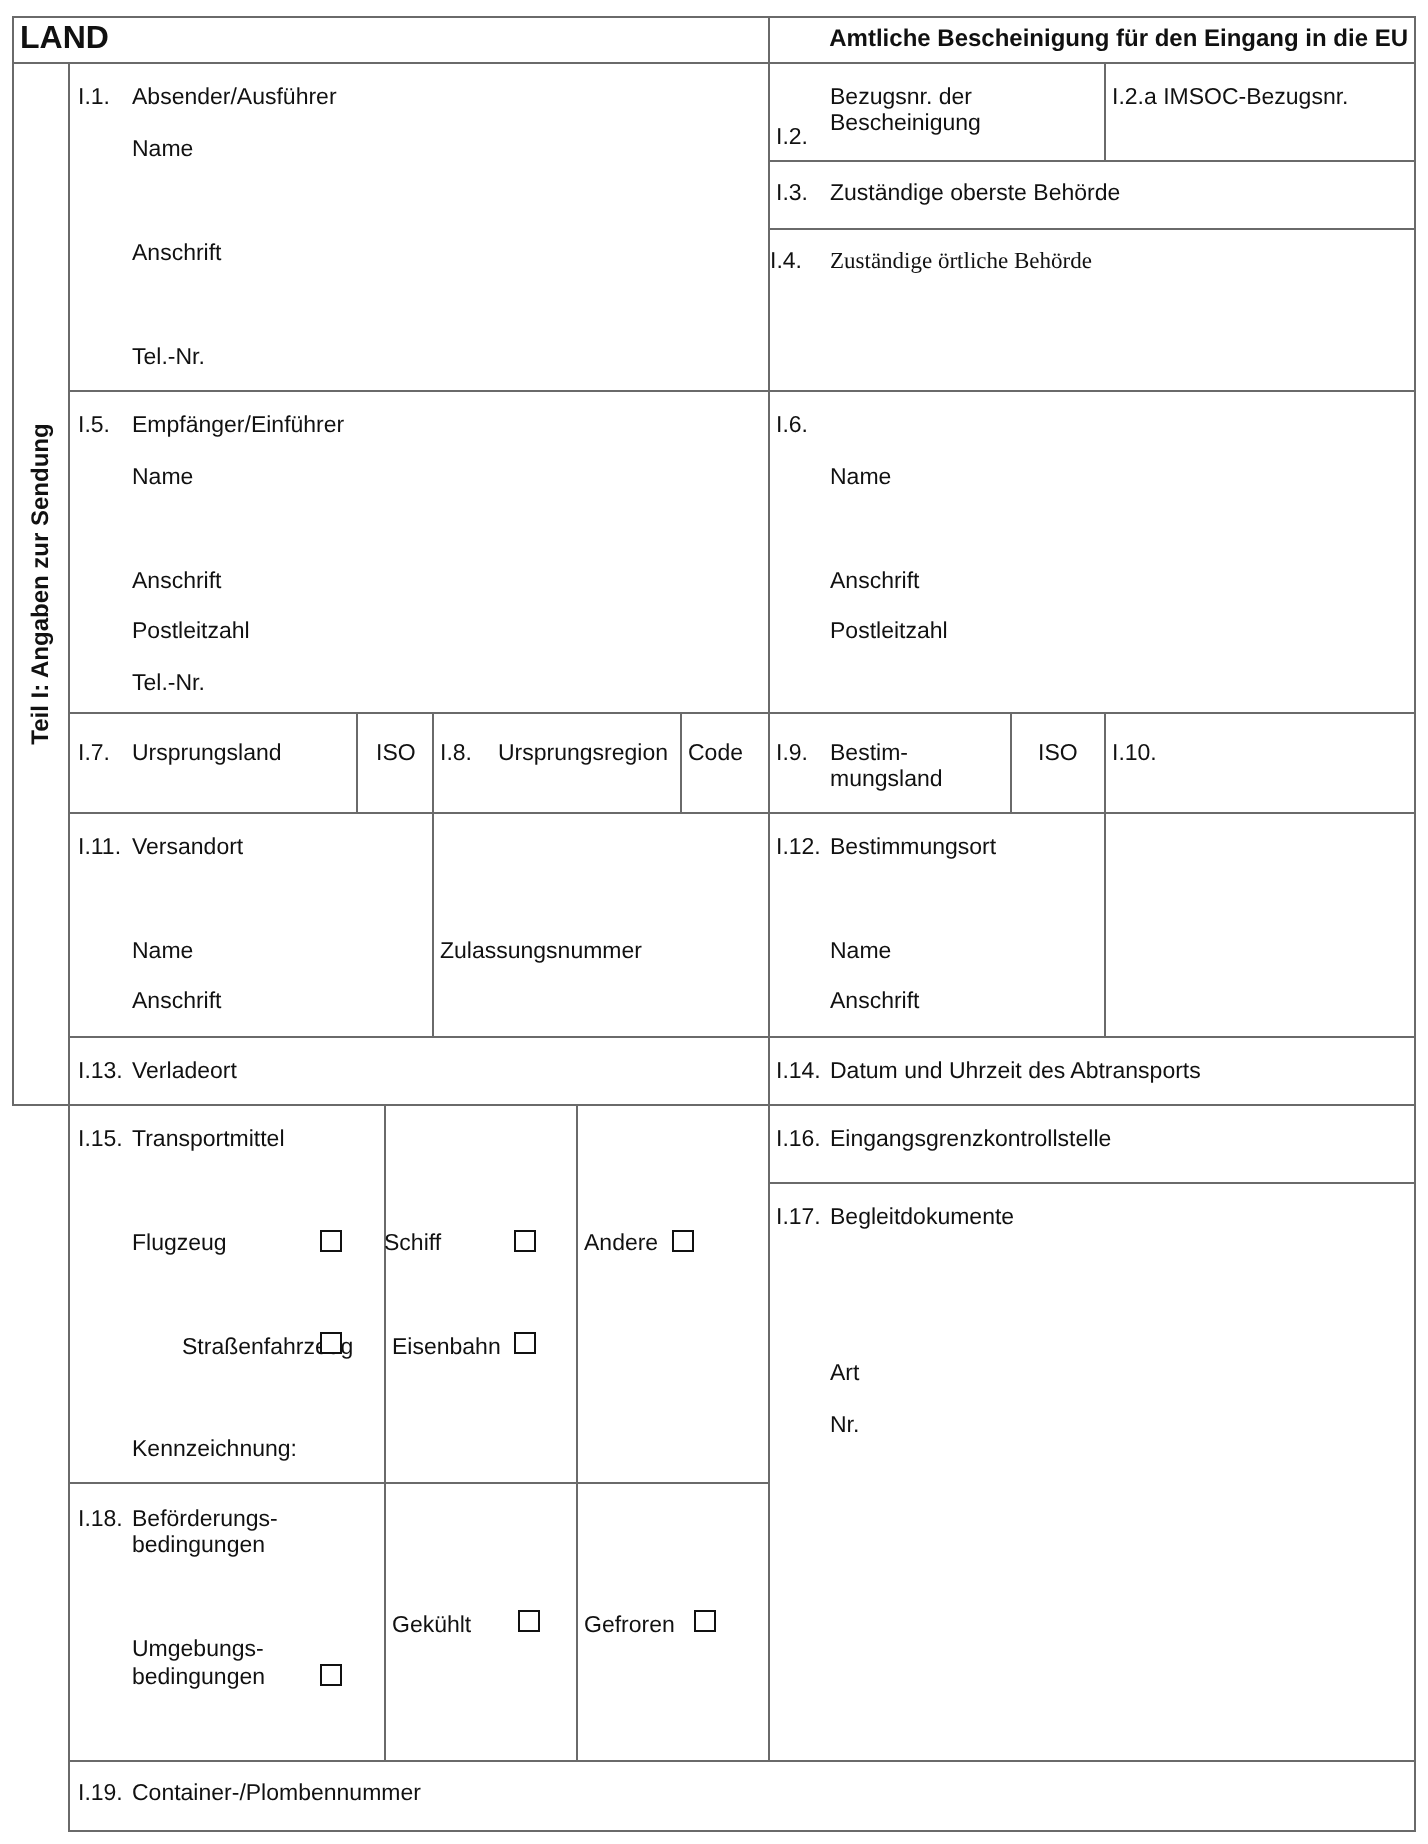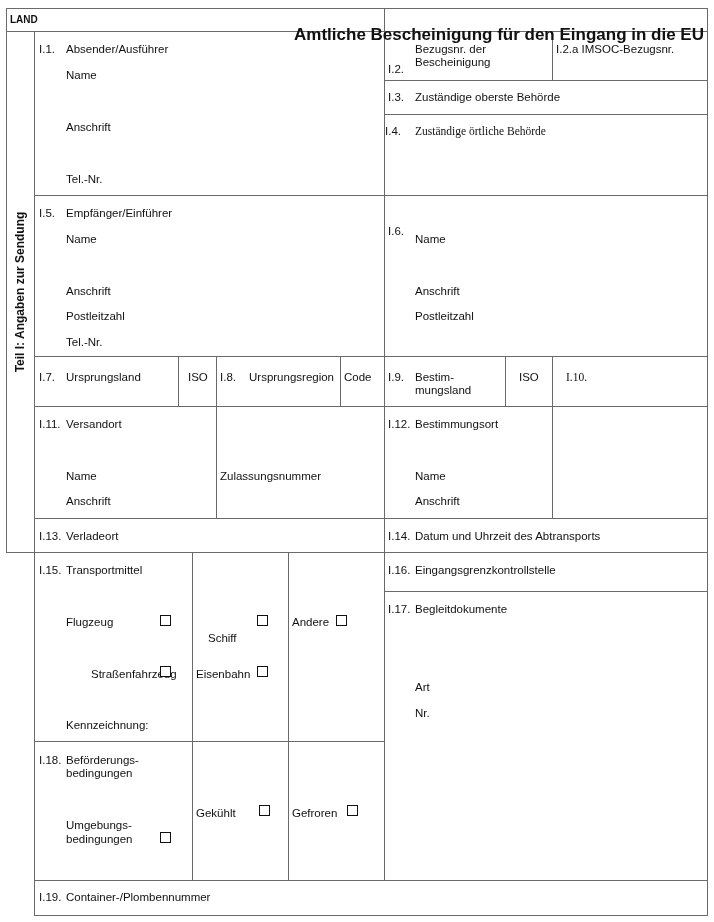--- a/index.html
+++ b/index.html
@@ -49,22 +49,22 @@
 <div class="ln v" style="left:552px;top:356px;height:50px;"></div>
 
 <div class="ln v" style="left:216px;top:406px;height:112px;"></div>
 <div class="ln v" style="left:552px;top:406px;height:112px;"></div>
 
 <div class="ln v" style="left:192px;top:552px;height:328px;"></div>
 <div class="ln v" style="left:288px;top:552px;height:328px;"></div>
 
 <div class="ln h" style="left:384px;top:591px;width:324px;"></div>
 
-<div class="t b" style="left:10px;top:13px;font-size:10px;">LAND</div>
-<div class="t b" style="right:10px;top:28px;font-size:17px;">Amtliche Bescheinigung für den Eingang in die EU</div>
+<div class="t b" style="left:10px;top:13px;font-size:16px;">LAND</div>
+<div class="t b" style="right:10px;top:12px;font-size:12px;">Amtliche Bescheinigung für den Eingang in die EU</div>
 
 <div class="rot">Teil I: Angaben zur Sendung</div>
 
 <div class="field" style="left:35px;top:32px;width:349px;height:163px;">
   <div class="num" style="left:4px;top:10px;">I.1.</div>
   <div class="t" style="left:31px;top:10px;">Absender/Ausführer</div>
   <div class="t" style="left:31px;top:36px;">Name</div>
   <div class="t" style="left:31px;top:88px;">Anschrift</div>
   <div class="t" style="left:31px;top:140px;">Tel.-Nr.</div>
 </div>
@@ -89,21 +89,21 @@
 <div class="field" style="left:35px;top:196px;width:349px;height:160px;">
   <div class="num" style="left:4px;top:10px;">I.5.</div>
   <div class="t" style="left:31px;top:10px;">Empfänger/Einführer</div>
   <div class="t" style="left:31px;top:36px;">Name</div>
   <div class="t" style="left:31px;top:88px;">Anschrift</div>
   <div class="t" style="left:31px;top:113px;">Postleitzahl</div>
   <div class="t" style="left:31px;top:139px;">Tel.-Nr.</div>
 </div>
 
 <div class="field" style="left:385px;top:196px;width:322px;height:160px;">
-  <div class="num" style="left:3px;top:10px;margin-top:18px;">I.6.</div>
+  <div class="num" style="left:3px;top:10px;">I.6.</div>
   <div class="t" style="left:30px;top:36px;">Name</div>
   <div class="t" style="left:30px;top:88px;">Anschrift</div>
   <div class="t" style="left:30px;top:113px;">Postleitzahl</div>
 </div>
 
 <div class="field" style="left:35px;top:357px;width:143px;height:49px;">
   <div class="num" style="left:4px;top:13px;">I.7.</div>
   <div class="t" style="left:31px;top:13px;">Ursprungsland</div>
 </div>
 <div class="field" style="left:179px;top:357px;width:37px;height:49px;">
@@ -118,21 +118,21 @@
 </div>
 <div class="field" style="left:385px;top:357px;width:120px;height:49px;">
   <div class="num" style="left:3px;top:13px;">I.9.</div>
   <div class="t" style="left:30px;top:13px;">Bestim-</div>
   <div class="t" style="left:30px;top:26px;">mungsland</div>
 </div>
 <div class="field" style="left:506px;top:357px;width:46px;height:49px;">
   <div class="t" style="left:13px;top:13px;">ISO</div>
 </div>
 <div class="field" style="left:553px;top:357px;width:154px;height:49px;">
-  <div class="num" style="left:13px;top:13px;font-family:Liberation Serif, serif;">I.10.</div>
+  <div class="num" style="left:3px;top:13px;">I.10.</div>
 </div>
 
 <div class="field" style="left:35px;top:407px;width:181px;height:111px;">
   <div class="num" style="left:4px;top:10px;">I.11.</div>
   <div class="t" style="left:31px;top:10px;">Versandort</div>
   <div class="t" style="left:31px;top:62px;">Name</div>
   <div class="t" style="left:31px;top:87px;">Anschrift</div>
 </div>
 <div class="field" style="left:217px;top:407px;width:167px;height:111px;">
   <div class="t" style="left:3px;top:62px;">Zulassungsnummer</div>
@@ -153,21 +153,21 @@
 <div class="field" style="left:385px;top:519px;width:322px;height:33px;">
   <div class="num" style="left:3px;top:10px;">I.14.</div>
   <div class="t" style="left:30px;top:10px;">Datum und Uhrzeit des Abtransports</div>
 </div>
 
 <div class="num" style="left:39px;top:563px;">I.15.</div>
 <div class="t" style="left:66px;top:563px;">Transportmittel</div>
 
 <div class="t" style="left:66px;top:615px;">Flugzeug</div>
 <div class="cb" style="left:160px;top:615px;"></div>
-<div class="t" style="left:208px;top:615px;margin-top:16px;">Schiff</div>
+<div class="t" style="left:192px;top:615px;">Schiff</div>
 <div class="cb" style="left:257px;top:615px;"></div>
 <div class="t" style="left:292px;top:615px;">Andere</div>
 <div class="cb" style="left:336px;top:615px;"></div>
 
 <div class="t" style="left:66px;top:667px;margin-left:25px;">Straßenfahrzeug</div>
 <div class="cb" style="left:160px;top:666px;"></div>
 <div class="t" style="left:196px;top:667px;">Eisenbahn</div>
 <div class="cb" style="left:257px;top:666px;"></div>
 
 <div class="t" style="left:66px;top:718px;">Kennzeichnung:</div>

